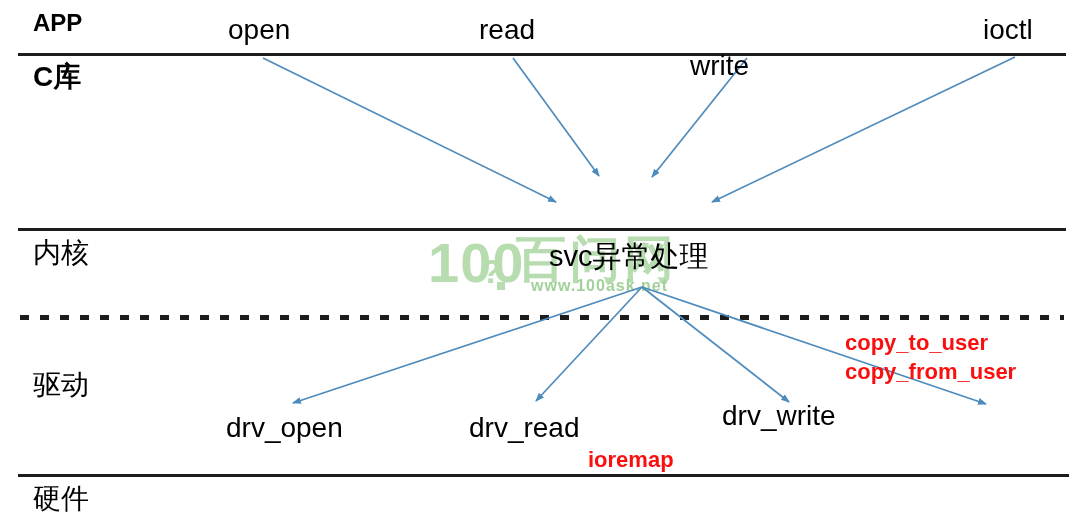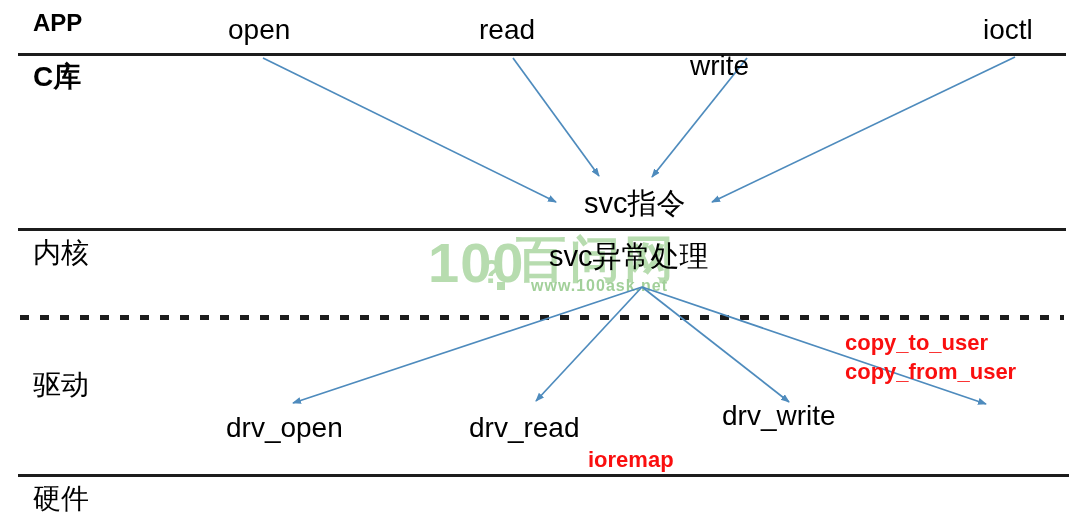--- a/index.html
+++ b/index.html
@@ -108,21 +108,20 @@
     <line x1="642" y1="287" x2="986" y2="404" marker-end="url(#ah)"></line>
   </svg>
 
   <div class="txt bold" style="left:33px; top:10px; font-size:24px;">APP</div>
   <div class="txt" style="left:228px; top:15px;">open</div>
   <div class="txt" style="left:479px; top:15px;">read</div>
   <div class="txt" style="left:690px; top:15px;margin-top:36px;">write</div>
   <div class="txt" style="left:983px; top:15px;">ioctl</div>
 
   <div class="txt bold layer-label" style="left:33px; top:62px;">C库</div>
-  <div class="txt" style="left:584px; top:188px; font-size:29px;">svc指令</div>
 
   <div class="txt layer-label" style="left:33px; top:238px;">内核</div>
   <div class="txt" style="left:549px; top:241px; font-size:29px;">svc异常处理</div>
 
   <div class="red-note" style="left:845px; top:330px;">copy_to_user</div>
   <div class="red-note" style="left:845px; top:359px;">copy_from_user</div>
   <div class="txt layer-label" style="left:33px; top:370px;">驱动</div>
   <div class="txt" style="left:226px; top:413px;">drv_open</div>
   <div class="txt" style="left:469px; top:413px;">drv_read</div>
   <div class="txt" style="left:722px; top:401px;">drv_write</div>

